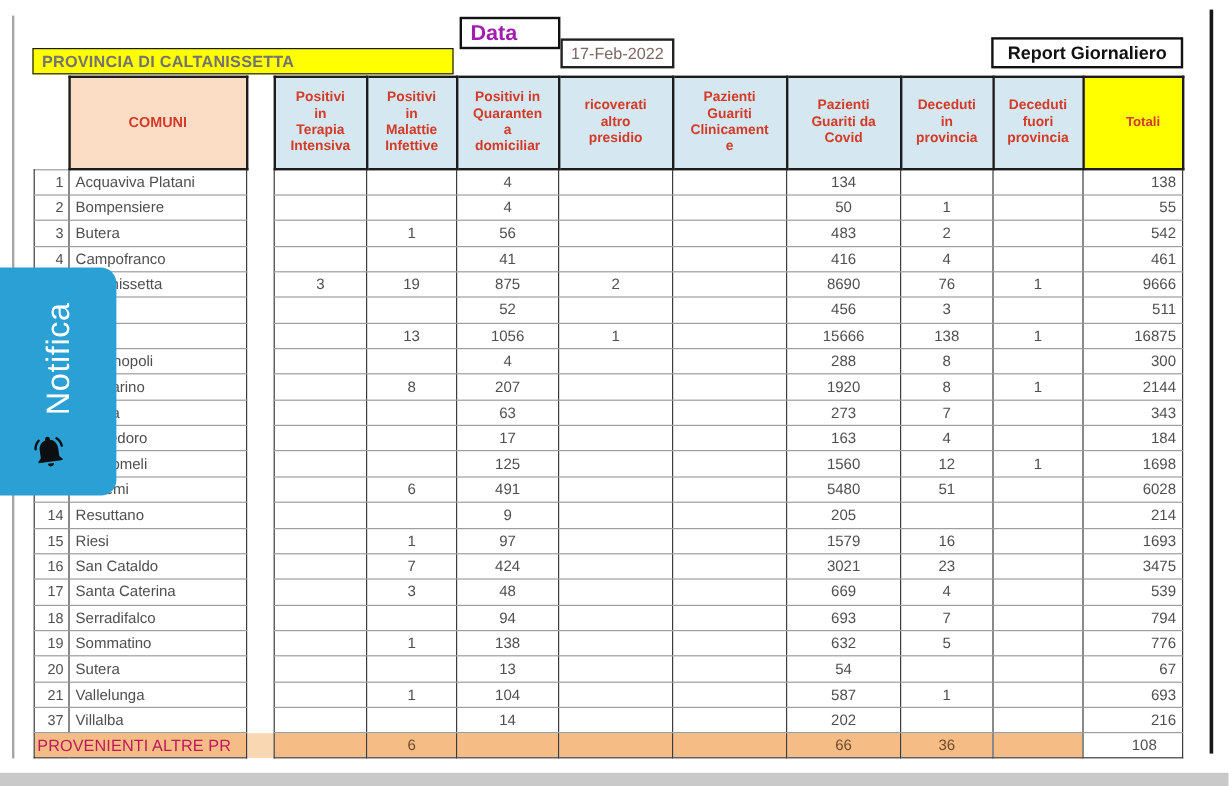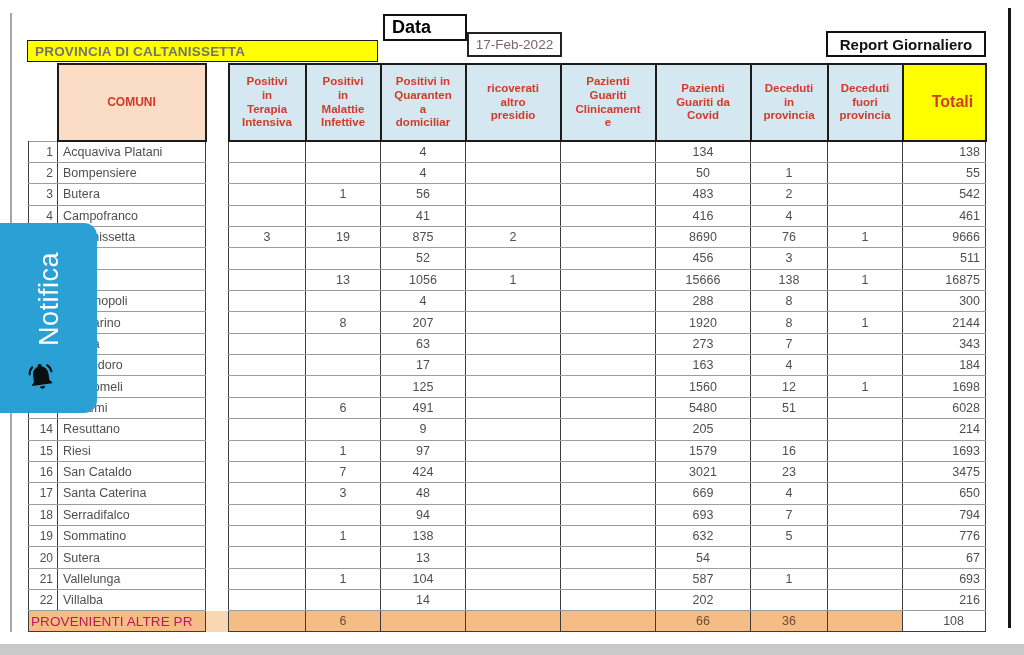--- a/index.html
+++ b/index.html
@@ -12,21 +12,21 @@
 
   
   .left-edge-line { position: absolute; left: 10px; top: 13px; width: 2px; height: 619px; background: #a6a6a6; }
   .right-edge-line { position: absolute; left: 1008px; top: 8px; width: 3px; height: 620px; background: #171717; }
   .bottom-band { position: absolute; left: 0; top: 644px; width: 1024px; height: 11px; background: #c9c9c9; }
 
   
   .data-label-box {
     position: absolute; left: 383px; top: 14px; width: 84px; height: 27px;
     border: 2px solid #111; background: #fff;
-    font-size: 18px; font-weight: bold; color: #000000;
+    font-size: 18px; font-weight: bold; color: #a21caf;
     display: flex; align-items: center; padding-left: 7px;
   }
   .date-value-box {
     position: absolute; left: 467px; top: 16px; width: 95px; height: 25px;
     border: 2px solid #222; background: #fff;
     font-size: 13.5px; color: #7c6662;
     display: flex; align-items: center; justify-content: center; margin-top: 16px;
   }
   .report-box {
     position: absolute; left: 826px; top: 31px; width: 160px; height: 26px;
@@ -49,21 +49,21 @@
   .report-table td, .report-table th { overflow: hidden; }
   thead th {
     height: 77px; vertical-align: middle; text-align: center;
     font-size: 11.5px; font-weight: bold; color: #d23b29;
     line-height: 1.18; white-space: pre-line;
     border: 2px solid #1c1c1c; background: #d5e7f0; padding: 0 1px;
   }
   thead th.h-rownum { background: transparent; border: none; }
   thead th.h-comune { background: #fbdcc5; font-size: 12px; }
   thead th.h-gap { background: transparent; border: none; }
-  thead th.h-totali { background: #ffff00; font-size: 16px; padding-left: 18px; }
+  thead th.h-totali { background: #ffff00; font-size: 11px; padding-left: 18px; }
 
   tbody td {
     height: 21.36px; font-size: 12.5px; color: #4f4f4f;
     border-left: 1.5px solid #3c3c3c; border-right: 1.5px solid #3c3c3c;
     border-top: 1px solid #9d9d9d; border-bottom: 1px solid #9d9d9d;
     background: #fff; white-space: nowrap;
   }
   tbody td.num { text-align: right; padding-right: 4px; font-size: 12px; }
   tbody td.name { text-align: left; padding-left: 5px; margin-left: 33px; }
   tbody td.gap { border: none; background: transparent; }
@@ -400,21 +400,21 @@
           <td class="name">Santa Caterina</td>
           <td class="gap"></td>
           <td class="c"></td>
           <td class="c">3</td>
           <td class="c">48</td>
           <td class="c"></td>
           <td class="c"></td>
           <td class="c">669</td>
           <td class="c">4</td>
           <td class="c"></td>
-          <td class="tot">650</td>
+          <td class="tot">539</td>
         </tr>
         <tr>
           <td class="num">18</td>
           <td class="name">Serradifalco</td>
           <td class="gap"></td>
           <td class="c"></td>
           <td class="c"></td>
           <td class="c">94</td>
           <td class="c"></td>
           <td class="c"></td>
@@ -459,21 +459,21 @@
           <td class="c">1</td>
           <td class="c">104</td>
           <td class="c"></td>
           <td class="c"></td>
           <td class="c">587</td>
           <td class="c">1</td>
           <td class="c"></td>
           <td class="tot">693</td>
         </tr>
         <tr>
-          <td class="num">22</td>
+          <td class="num">37</td>
           <td class="name">Villalba</td>
           <td class="gap"></td>
           <td class="c"></td>
           <td class="c"></td>
           <td class="c">14</td>
           <td class="c"></td>
           <td class="c"></td>
           <td class="c">202</td>
           <td class="c"></td>
           <td class="c"></td>

